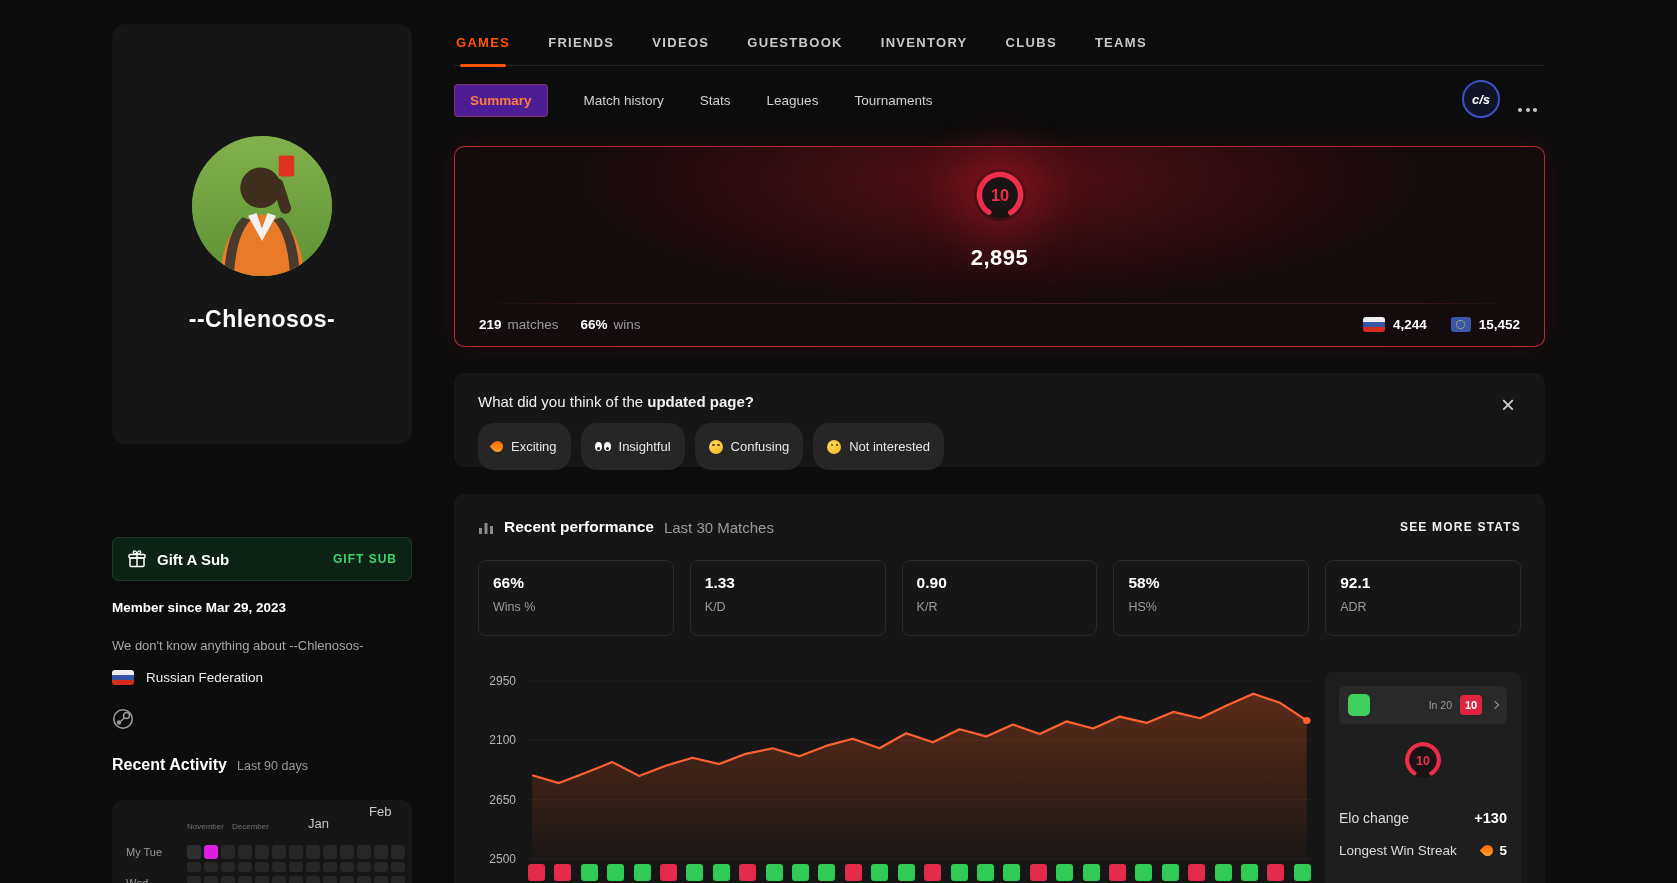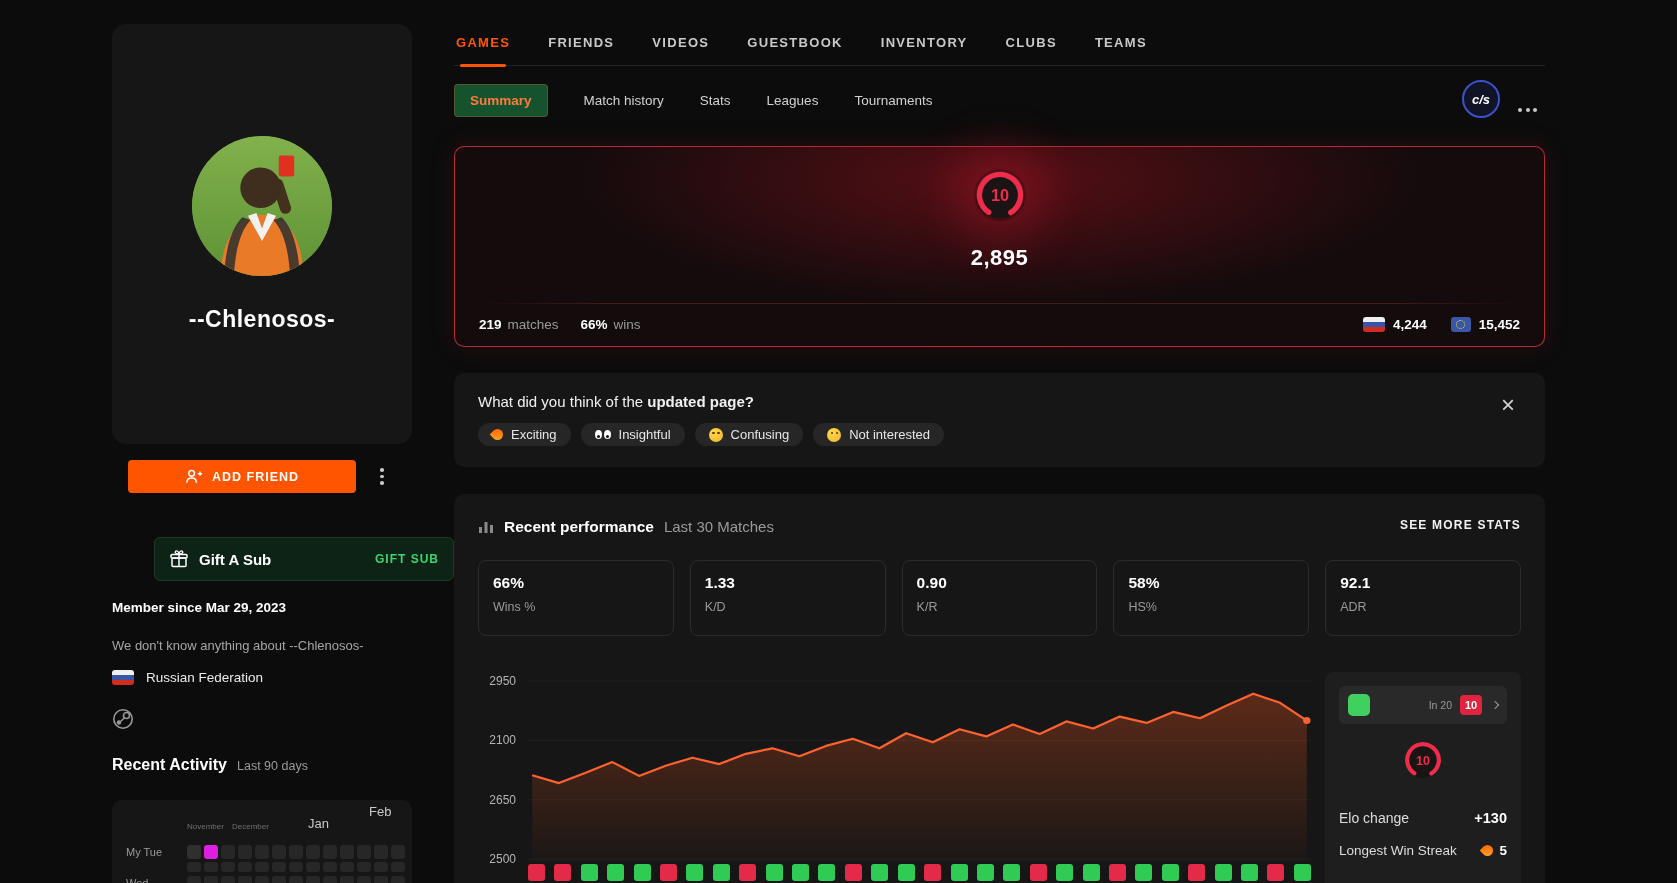--- a/index.html
+++ b/index.html
@@ -9,21 +9,21 @@
   
   .profile-card { position:absolute; left:112px; top:24px; width:300px; height:420px; background:#161616; border-radius:14px; display:flex; flex-direction:column; align-items:center; }
   .avatar { margin-top:112px; width:140px; height:140px; border-radius:50%; overflow:hidden; background:#6fa33e; flex:0 0 auto; }
   .player-name { margin-top:30px; font-size:23px; font-weight:bold; letter-spacing:.5px; color:#fff; }
 
   .actions-row { position:absolute; left:128px; top:460px; width:270px; display:flex; align-items:center; }
   .add-friend { width:228px; height:33px; background:#ff5500; border:none; border-radius:4px; color:#fff; font-weight:bold; font-size:12.5px; letter-spacing:1px; display:flex; align-items:center; justify-content:center; gap:9px; cursor:pointer; font-family:inherit; }
   .kebab { margin-left:20px; display:flex; flex-direction:column; gap:3px; cursor:pointer; padding:4px; }
   .kebab i { width:3.5px; height:3.5px; border-radius:50%; background:#c9c9c9; }
 
-  .gift-card { position:absolute; left:112px; top:537px; width:300px; height:44px; background:#0d2316; border:1px solid #1d3a27; border-radius:6px; display:flex; align-items:center; padding:0 14px; cursor:pointer;margin-left:42px; }
+  .gift-card { position:absolute; left:112px; top:537px; width:300px; height:44px; background:#0d2316; border:1px solid #1d3a27; border-radius:6px; display:flex; align-items:center; padding:0 14px; cursor:pointer; }
   .gift-title { font-size:15px; font-weight:bold; margin-left:10px; color:#fff; }
   .gift-action { margin-left:auto; color:#3fd26e; font-weight:bold; font-size:12px; letter-spacing:1px; }
 
   .member-since { position:absolute; left:112px; top:600px; font-size:13.5px; font-weight:bold; color:#fff; }
   .about-line { position:absolute; left:112px; top:638px; font-size:13px; color:#a6a6a6; }
   .country-row { position:absolute; left:112px; top:670px; display:flex; align-items:center; gap:12px; font-size:13.5px; color:#ececec; }
   .flag-ru { width:22px; height:15px; border-radius:3px; overflow:hidden; display:flex; flex-direction:column; flex:0 0 auto; }
   .flag-ru i { flex:1; } .flag-ru i:nth-child(1){background:#f0f0f0;} .flag-ru i:nth-child(2){background:#3757a6;} .flag-ru i:nth-child(3){background:#d52b1e;}
 
   .steam-row { position:absolute; left:112px; top:708px; cursor:pointer; }
@@ -45,21 +45,21 @@
   .hm-row.thin .hm-cell { height:10px; }
 
   
   .main-nav { position:absolute; left:454px; top:26px; width:1091px; height:40px; border-bottom:1px solid #232323; display:flex; gap:34px; }
   .nav-tab { font-size:13px; font-weight:bold; letter-spacing:1.3px; color:#c9c9c9; padding:9px 2px 0; position:relative; cursor:pointer; }
   .nav-tab.active { color:#ff5500; }
   .nav-tab.active::after { content:""; position:absolute; left:6px; right:6px; bottom:-2px; height:3px; background:#ff5500; border-radius:2px; }
 
   .sub-nav { position:absolute; left:454px; top:84px; display:flex; align-items:center; gap:36px; }
   .sub-tab { font-size:13.5px; color:#d2d2d2; cursor:pointer; }
-  .sub-tab.active { background:#14532d; color:#ff7a3c; padding:8px 15px; border-radius:4px; font-weight:bold; border:1px solid rgba(255,106,43,.28); }
+  .sub-tab.active { background:#4c1d95; color:#ff7a3c; padding:8px 15px; border-radius:4px; font-weight:bold; border:1px solid rgba(255,106,43,.28); }
 
   .top-right { position:absolute; left:1462px; top:80px; display:flex; align-items:flex-end; gap:16px; }
   .cs-avatar { width:38px; height:38px; border-radius:50%; background:#101426; border:2px solid #3d51c9; color:#fff; display:flex; align-items:center; justify-content:center; font-size:13px; font-style:italic; font-weight:bold; cursor:pointer; }
   .more-dots { display:flex; gap:3.5px; cursor:pointer; padding:6px 2px; }
   .more-dots i { width:4px; height:4px; border-radius:50%; background:#c9c9c9; }
 
   
   .banner { position:absolute; left:454px; top:146px; width:1091px; height:201px; border:1px solid rgba(228,48,66,.8); border-radius:10px;
             background: radial-gradient(55% 90% at 50% 16%, rgba(143,18,30,.55), rgba(22,9,11,0) 72%), #130b0c;
             box-shadow: 0 0 26px rgba(160,20,35,.18); }
@@ -73,31 +73,31 @@
   .bs-gap { width:22px; }
   .bs-right { margin-left:auto; display:flex; align-items:center; gap:8px; }
   .region-badge { width:20px; height:15px; border-radius:3px; background:#3a57a5; margin-left:16px; display:flex; align-items:center; justify-content:center; flex:0 0 auto; }
   .region-badge i { width:9px; height:9px; border-radius:50%; border:1px dotted #ffd84d; }
 
   
   .feedback-card { position:absolute; left:454px; top:373px; width:1091px; height:94px; background:#161616; border-radius:10px; padding:20px 24px; }
   .fb-q { font-size:15px; color:#f0f0f0; }
   .fb-close { position:absolute; right:22px; top:14px; font-size:24px; color:#cfcfcf; cursor:pointer; padding:4px 8px; }
   .fb-row { margin-top:13px; display:flex; gap:10px; }
-  .fb-pill { display:flex; align-items:center; gap:8px; background:#262626; border-radius:16px; padding:4px 14px; font-size:13px; color:#e6e6e6; cursor:pointer; }
+  .fb-pill { display:flex; align-items:center; gap:8px; background:#262626; border-radius:16px; padding:16px 14px; font-size:13px; color:#e6e6e6; cursor:pointer; }
   .i-fire { width:11px; height:11px; background:linear-gradient(135deg,#ffae2a,#ff5a00); border-radius:50% 0 50% 50%; transform:rotate(-135deg); }
   .i-eyes { display:flex; gap:2px; }
   .i-eyes i { width:7px; height:9px; background:#fff; border-radius:50%; position:relative; }
   .i-eyes i::after { content:""; position:absolute; bottom:1px; left:2px; width:3px; height:3px; background:#111; border-radius:50%; }
   .i-face { width:14px; height:14px; border-radius:50%; background:radial-gradient(circle at 35% 30%, #ffd84d, #f0b429); position:relative; }
   .i-face::after { content:""; position:absolute; top:4px; left:3.5px; width:2.5px; height:2.5px; background:#5b3b12; border-radius:50%; box-shadow:5px 0 0 #5b3b12; }
 
   
   .perf-card { position:absolute; left:454px; top:494px; width:1091px; height:389px; background:#161616; border-radius:10px 10px 0 0; padding:24px; overflow:hidden; }
-  .perf-header { display:flex; gap:10px; }
+  .perf-header { display:flex; align-items:center; gap:10px; }
   .perf-title { font-size:15.5px; font-weight:bold; color:#fff; }
   .perf-sub { font-size:15px; color:#9a9a9a; }
   .see-more { margin-left:auto; font-size:12px; font-weight:bold; letter-spacing:1.2px; color:#f2f2f2; cursor:pointer; }
   .tiles { display:flex; gap:16px; margin-top:24px; }
   .tile { flex:1; border:1px solid #2b2b2b; border-radius:8px; padding:13px 14px; height:76px; }
   .tile-value { font-size:15.5px; font-weight:bold; color:#fff; }
   .tile-label { font-size:12.5px; color:#9a9a9a; margin-top:8px; }
 
   .chart-wrap { display:flex; margin-top:16px; height:232px; }
   .y-axis { width:50px; position:relative; flex:0 0 auto;text-decoration:underline; }
@@ -141,35 +141,20 @@
         <path d="M70,100 C69,78 64,66 58,60 L64,58 C72,66 76,80 77,100 Z" fill="#2e2e2e" opacity=".85"></path>
         <path d="M40,57 L50,75 L60,57 L54,55 L50,66 L46,55 Z" fill="#f2f2f2"></path>
         <rect x="60" y="30" width="8" height="26" rx="4" fill="#43301f" transform="rotate(-18 64 43)"></rect>
         <rect x="62" y="14" width="11" height="15" rx="1.5" fill="#e03020"></rect>
         <circle cx="49" cy="37" r="14.5" fill="#3f2d1d"></circle>
       </svg>
     </div>
     <div class="player-name">--Chlenosos-</div>
   </div>
 
-  <div class="actions-row">
-    <button class="add-friend">
-      <svg width="18" height="15" viewBox="0 0 19 15">
-        <circle cx="7" cy="4.2" r="3" fill="none" stroke="#fff" stroke-width="1.6"></circle>
-        <path d="M2,14 C2,10.6 4.4,9 7,9 C9.6,9 12,10.6 12,14" fill="none" stroke="#fff" stroke-width="1.6"></path>
-        <path d="M13.5,4.5 H18 M15.75,2.25 V6.75" stroke="#fff" stroke-width="1.6"></path>
-      </svg>
-      <span>ADD FRIEND</span>
-    </button>
-    <div class="kebab">
-        <i></i>
-        <i></i>
-        <i></i>
-      </div>
-  </div>
 
   <div class="gift-card">
     <svg width="20" height="20" viewBox="0 0 20 20">
       <rect x="3" y="9" width="14" height="8.5" rx="1" fill="none" stroke="#fff" stroke-width="1.5"></rect>
       <rect x="2" y="5.5" width="16" height="3.5" rx="1" fill="none" stroke="#fff" stroke-width="1.5"></rect>
       <path d="M10 5.5 V17.5" stroke="#fff" stroke-width="1.5"></path>
       <path d="M10,5 C7,5 5.5,3.8 6.5,2.4 C7.5,1 10,2.5 10,5 C10,2.5 12.5,1 13.5,2.4 C14.5,3.8 13,5 10,5 Z" fill="none" stroke="#fff" stroke-width="1.3"></path>
     </svg>
     <span class="gift-title">Gift A Sub</span>
     <span class="gift-action">GIFT SUB</span>

